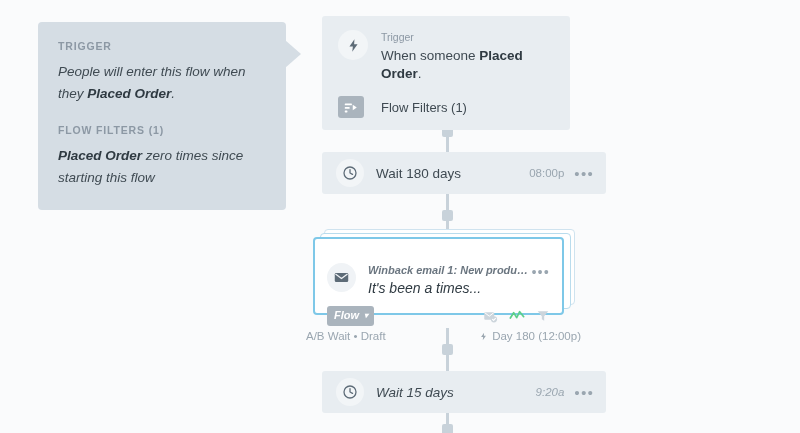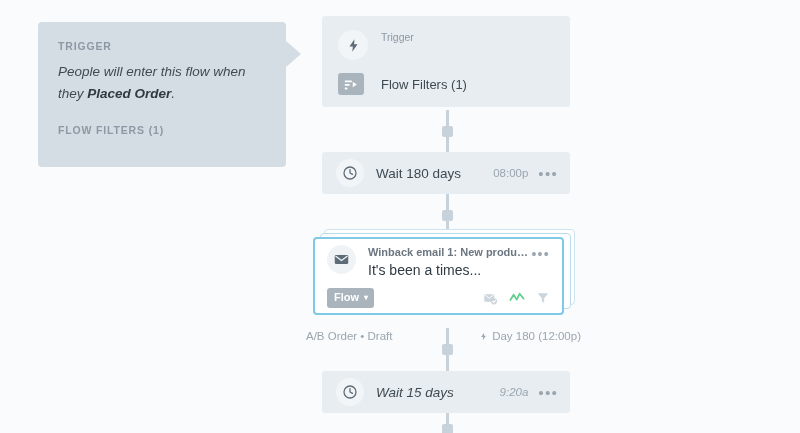--- a/index.html
+++ b/index.html
@@ -146,21 +146,21 @@
     margin-right: 17px;
   }
   .filters-label {
     font-size: 13px;
     color: #3f4a52;
   }
 
   
   .wait-card {
     left: 322px;
-    width: 248px;
+    width: 284px;
     height: 42px;
     display: flex;
     align-items: center;
     padding: 0 12px 0 14px;
   }
   .wait-180 { top: 152px; }
   .wait-15  { top: 371px; font-style: italic; }
 
   .clock-circle {
     width: 28px;
@@ -225,21 +225,22 @@
   .email-card {
     position: absolute;
     left: 0px;
     top: 8px;
     width: 251px;
     height: 78px;
     background: #ffffff;
     border: 2px solid #7ec8e8;
     border-radius: 4px;
     box-sizing: border-box;
-    padding: 6px 12px 0 12px;
+    padding: 24px 12px 0 12px;
+    font-style: italic;
   }
   .email-top {
     display: flex;
     align-items: flex-start;
   }
   .mail-circle {
     width: 29px;
     height: 29px;
     border-radius: 50%;
     background: #f0f3f6;
@@ -349,31 +350,37 @@
   <div class="callout">
     <div class="callout-label">TRIGGER</div>
     <div class="callout-body">
       <span>People will enter this flow when they</span>
       <span class="em">Placed Order</span><span>.</span>
     </div>
 
     <div class="callout-gap"></div>
 
     <div class="callout-label">FLOW FILTERS (1)</div>
+    <div class="callout-body">
+      <span class="em">Placed Order</span><span> zero times since starting this flow</span>
+    </div>
   </div>
 
   <div class="node card-flat trigger-card">
     <div class="trigger-row">
       <div class="bolt-circle">
         <svg width="15" height="15" viewBox="0 0 24 24" aria-hidden="true">
           <path d="M13.5 2 L5.5 13.5 H11 L10 22 L18.5 10 H13 Z" fill="#5d6b77"></path>
         </svg>
       </div>
       <div class="trigger-texts">
         <div class="trigger-kicker">Trigger</div>
+        <div class="trigger-title">
+          <span>When someone </span><span class="em">Placed Order</span><span>.</span>
+        </div>
       </div>
     </div>
 
     <div class="filters-row">
       <div class="filter-glyph">
         <svg width="16" height="13" viewBox="0 0 18 14" aria-hidden="true">
           <rect x="2" y="2.5" width="8" height="2" rx="0.6" fill="#ffffff"></rect>
           <rect x="2" y="6.5" width="5.5" height="2" rx="0.6" fill="#ffffff"></rect>
           <rect x="2" y="10.5" width="3" height="2" rx="0.6" fill="#ffffff"></rect>
           <path d="M11 4 L15.5 7 L11 10 Z" fill="#ffffff"></path>
@@ -438,21 +445,21 @@
             <svg width="14" height="14" viewBox="0 0 24 24" aria-hidden="true">
               <path d="M3 4 H21 L14 12.4 V20 L10 17.6 V12.4 Z" fill="#ccd5dc"></path>
             </svg>
           </span>
         </div>
       </div>
     </div>
   </div>
 
   <div class="email-meta">
-    <span>A/B Order • Draft</span>
+    <span>A/B Wait • Draft</span>
     <span class="meta-right">
       <svg width="9" height="11" viewBox="0 0 24 24" aria-hidden="true">
         <path d="M13.5 2 L5.5 13.5 H11 L10 22 L18.5 10 H13 Z" fill="#9aa6b0"></path>
       </svg>
       <span>Day 180 (12:00p)</span>
     </span>
   </div>
 
   <div class="node card-flat wait-card wait-15">
     <div class="clock-circle">

